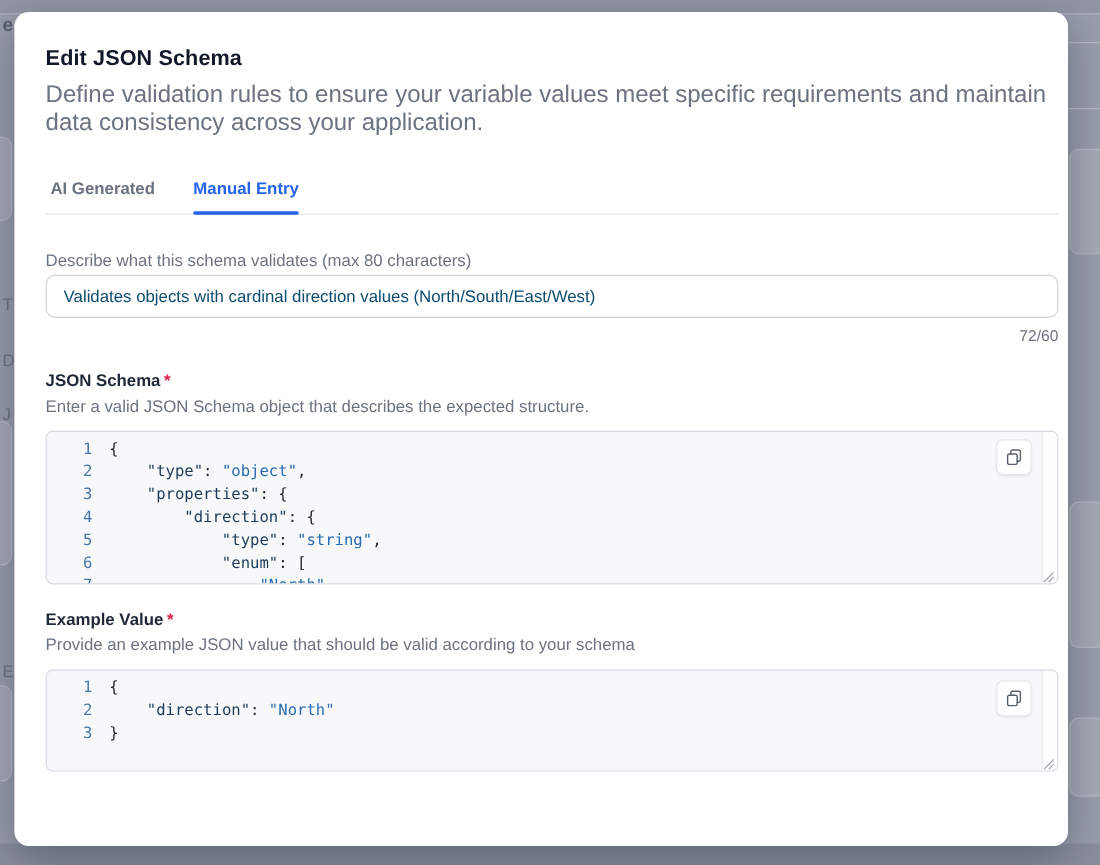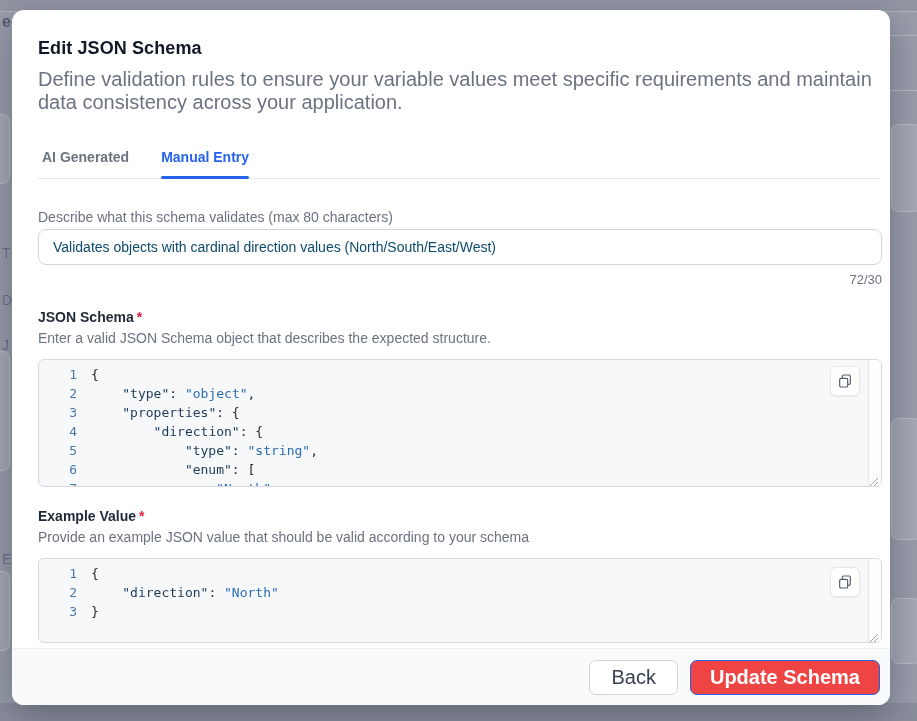--- a/index.html
+++ b/index.html
@@ -20,21 +20,21 @@
   .bd-letter { position:absolute; left:2px; font-size:14px; color:#6e7485; }
   .bd-letter.big { font-size:16px; font-weight:600; color:#585e6d; }
   .bd-rline { position:absolute; left:890px; width:27px; height:1px; background:rgba(255,255,255,.3); }
   .bd-rtext { position:absolute; left:855px; font-size:14px; color:#5c6ea6; }
 
   
   .modal {
     position:absolute; left:12px; top:10px; width:878px; height:695px;
     background:#ffffff; border-radius:12px;
     box-shadow:0 10px 36px rgba(15,20,40,.35);
-    display:flex; flex-direction:column; overflow:hidden;
+    display:flex; overflow:hidden;
   }
   .modal-body { flex:1 1 auto; padding:28px 10px 0 26px; }
 
   .title { font-size:18px; font-weight:700; color:#111827; letter-spacing:.1px; }
   .subtitle { margin-top:9px; font-size:20px; color:#6b7280; }
 
   
   .tabs { margin-top:35px; display:flex; gap:32px; border-bottom:1px solid #e5e7eb; padding-left:4px; }
   .tab { position:relative; font-size:14px; font-weight:600; color:#6b7280; padding:0 0 13px 0; cursor:pointer; background:none; border:none; font-family:inherit; }
   .tab.active { color:#2563eb; }
@@ -129,21 +129,21 @@
       </button>
       <button class="tab active">
         <span>Manual Entry</span>
         <span class="tab-bar"></span>
       </button>
     </div>
 
     <div class="brief-block">
       <div class="field-help">Describe what this schema validates (max 80 characters)</div>
       <input class="text-input" type="text" value="Validates objects with cardinal direction values (North/South/East/West)" style="">
-      <div class="char-count">72/30</div>
+      <div class="char-count">72/60</div>
     </div>
 
     <div class="schema-block">
       <div class="field-label">
         <span>JSON Schema</span><span class="req">*</span>
       </div>
       <div class="field-help">Enter a valid JSON Schema object that describes the expected structure.</div>
       <div class="code-editor tall">
         <div class="code-lines">
             <div class="code-line"><span class="ln">1</span><span class="code"><span class="tk-p">{</span></span></div>

